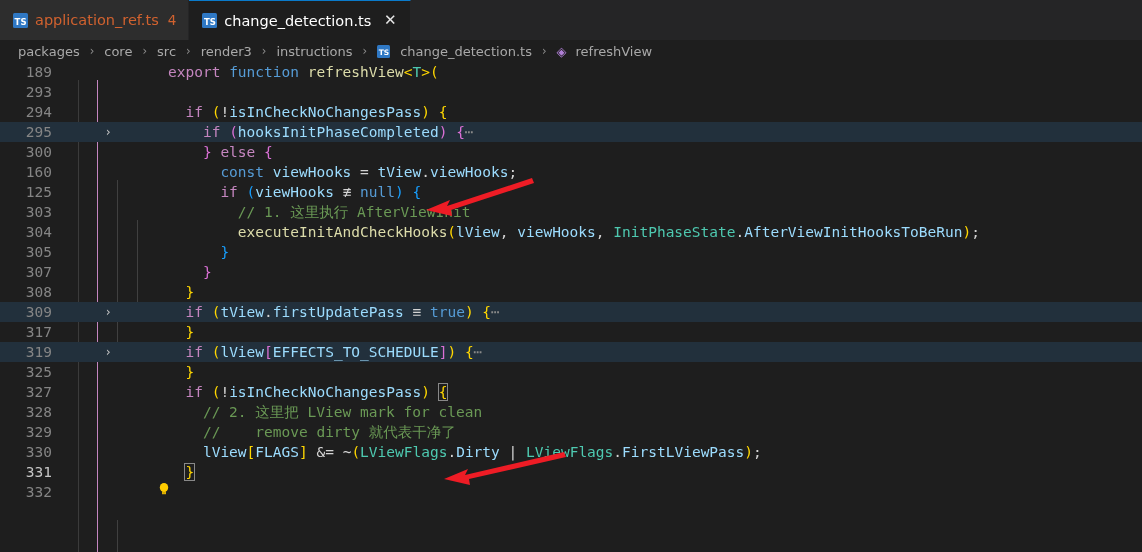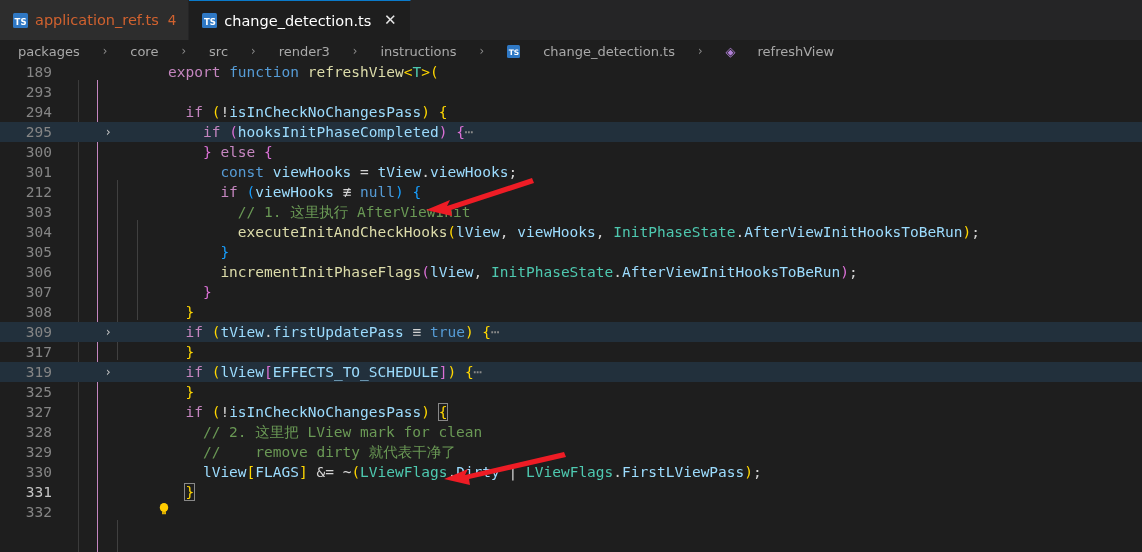--- a/index.html
+++ b/index.html
@@ -56,21 +56,21 @@
 
   
   .breadcrumb {
     position: absolute; top: 40px; left: 0;
     width: 1142px; height: 22px;
     background: #1e1e1e;
     display: flex; align-items: center;
     padding-left: 18px;
     font-size: 13px;
     color: #a9a9a9;
-    gap: 18px;
+    gap: 5px;
     white-space: nowrap;
   }
   .crumb { color: #a9a9a9; cursor: pointer; }
   .crumb-sep { color: #8c8c8c; margin: 0 5px; font-size: 11.5px; }
   .crumb-icon-ts {
     width: 13px; height: 13px; background: #2f78c4; border-radius: 1.5px;
     display: inline-flex; align-items: flex-end; justify-content: flex-end;
     font-size: 7.5px; font-weight: bold; color: #fff; line-height: 8px;
     padding: 0 1px 1px 0; margin-right: 5px; vertical-align: -2px;
   }
@@ -220,27 +220,27 @@
       <span class="code-text">    <span class="t-kw">if</span> <span class="t-p2">(</span><span class="t-var">hooksInitPhaseCompleted</span><span class="t-p2">)</span> <span class="t-p2">{</span><span class="t-dots">⋯</span></span>
     </div>
 
     <div class="code-row">
       <span class="gutter-num">300</span>
       <span class="gutter-fold"></span>
       <span class="code-text">    <span class="t-p2">}</span> <span class="t-kw">else</span> <span class="t-p2">{</span></span>
     </div>
 
     <div class="code-row">
-      <span class="gutter-num">301</span>
+      <span class="gutter-num">160</span>
       <span class="gutter-fold"></span>
       <span class="code-text">      <span class="t-kw2">const</span> <span class="t-var">viewHooks</span> <span class="t-op">=</span> <span class="t-var">tView</span><span class="t-op">.</span><span class="t-prop">viewHooks</span><span class="t-op">;</span></span>
     </div>
 
     <div class="code-row">
-      <span class="gutter-num">212</span>
+      <span class="gutter-num">125</span>
       <span class="gutter-fold"></span>
       <span class="code-text">      <span class="t-kw">if</span> <span class="t-p3">(</span><span class="t-var">viewHooks</span> <span class="t-op">≢</span> <span class="t-kw2">null</span><span class="t-p3">)</span> <span class="t-p3">{</span></span>
     </div>
 
     <div class="code-row">
       <span class="gutter-num">303</span>
       <span class="gutter-fold"></span>
       <span class="code-text t-com">        // 1. 这里执行 AfterViewInit</span>
     </div>
 
@@ -249,25 +249,20 @@
       <span class="gutter-fold"></span>
       <span class="code-text">        <span class="t-fn">executeInitAndCheckHooks</span><span class="t-p1">(</span><span class="t-var">lView</span><span class="t-op">,</span> <span class="t-var">viewHooks</span><span class="t-op">,</span> <span class="t-type">InitPhaseState</span><span class="t-op">.</span><span class="t-var">AfterViewInitHooksToBeRun</span><span class="t-p1">)</span><span class="t-op">;</span></span>
     </div>
 
     <div class="code-row">
       <span class="gutter-num">305</span>
       <span class="gutter-fold"></span>
       <span class="code-text">      <span class="t-p3">}</span></span>
     </div>
 
-    <div class="code-row">
-      <span class="gutter-num">306</span>
-      <span class="gutter-fold"></span>
-      <span class="code-text">      <span class="t-fn">incrementInitPhaseFlags</span><span class="t-p2">(</span><span class="t-var">lView</span><span class="t-op">,</span> <span class="t-type">InitPhaseState</span><span class="t-op">.</span><span class="t-var">AfterViewInitHooksToBeRun</span><span class="t-p2">)</span><span class="t-op">;</span></span>
-    </div>
 
     <div class="code-row">
       <span class="gutter-num">307</span>
       <span class="gutter-fold"></span>
       <span class="code-text">    <span class="t-p2">}</span></span>
     </div>
 
     <div class="code-row">
       <span class="gutter-num">308</span>
       <span class="gutter-fold"></span>

